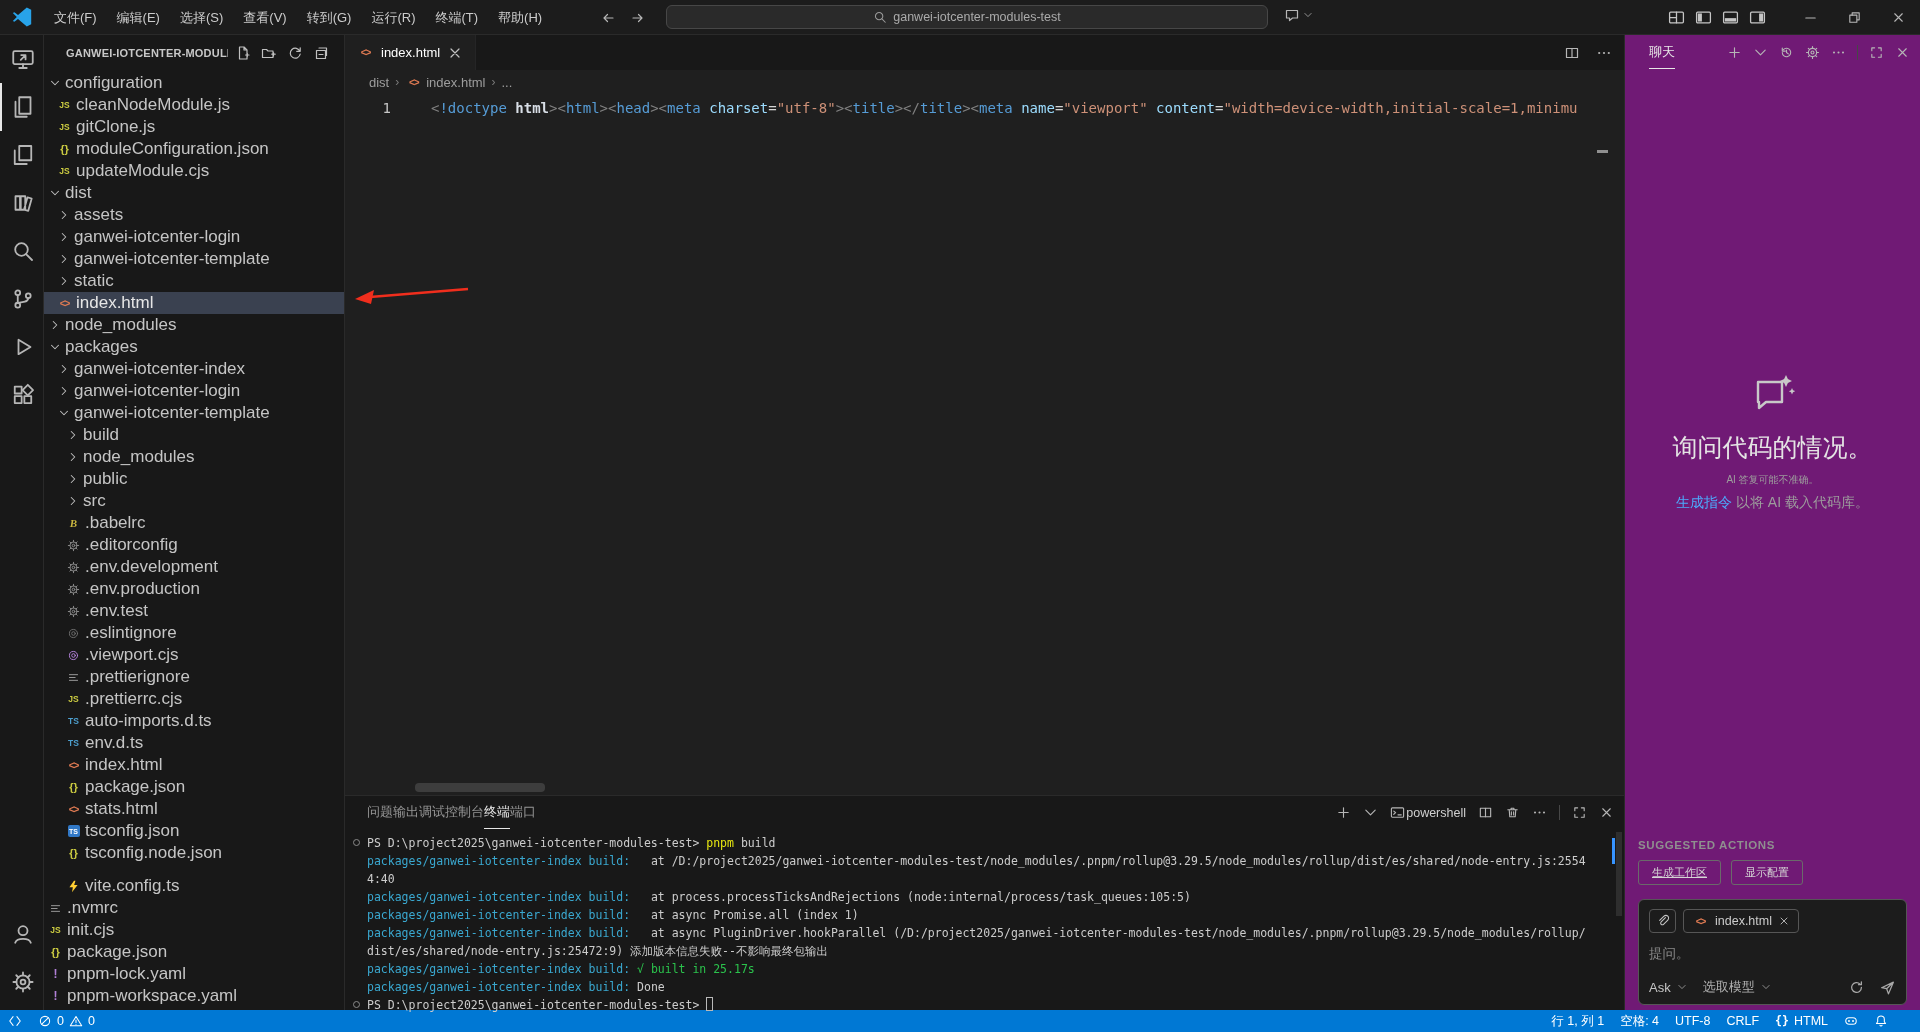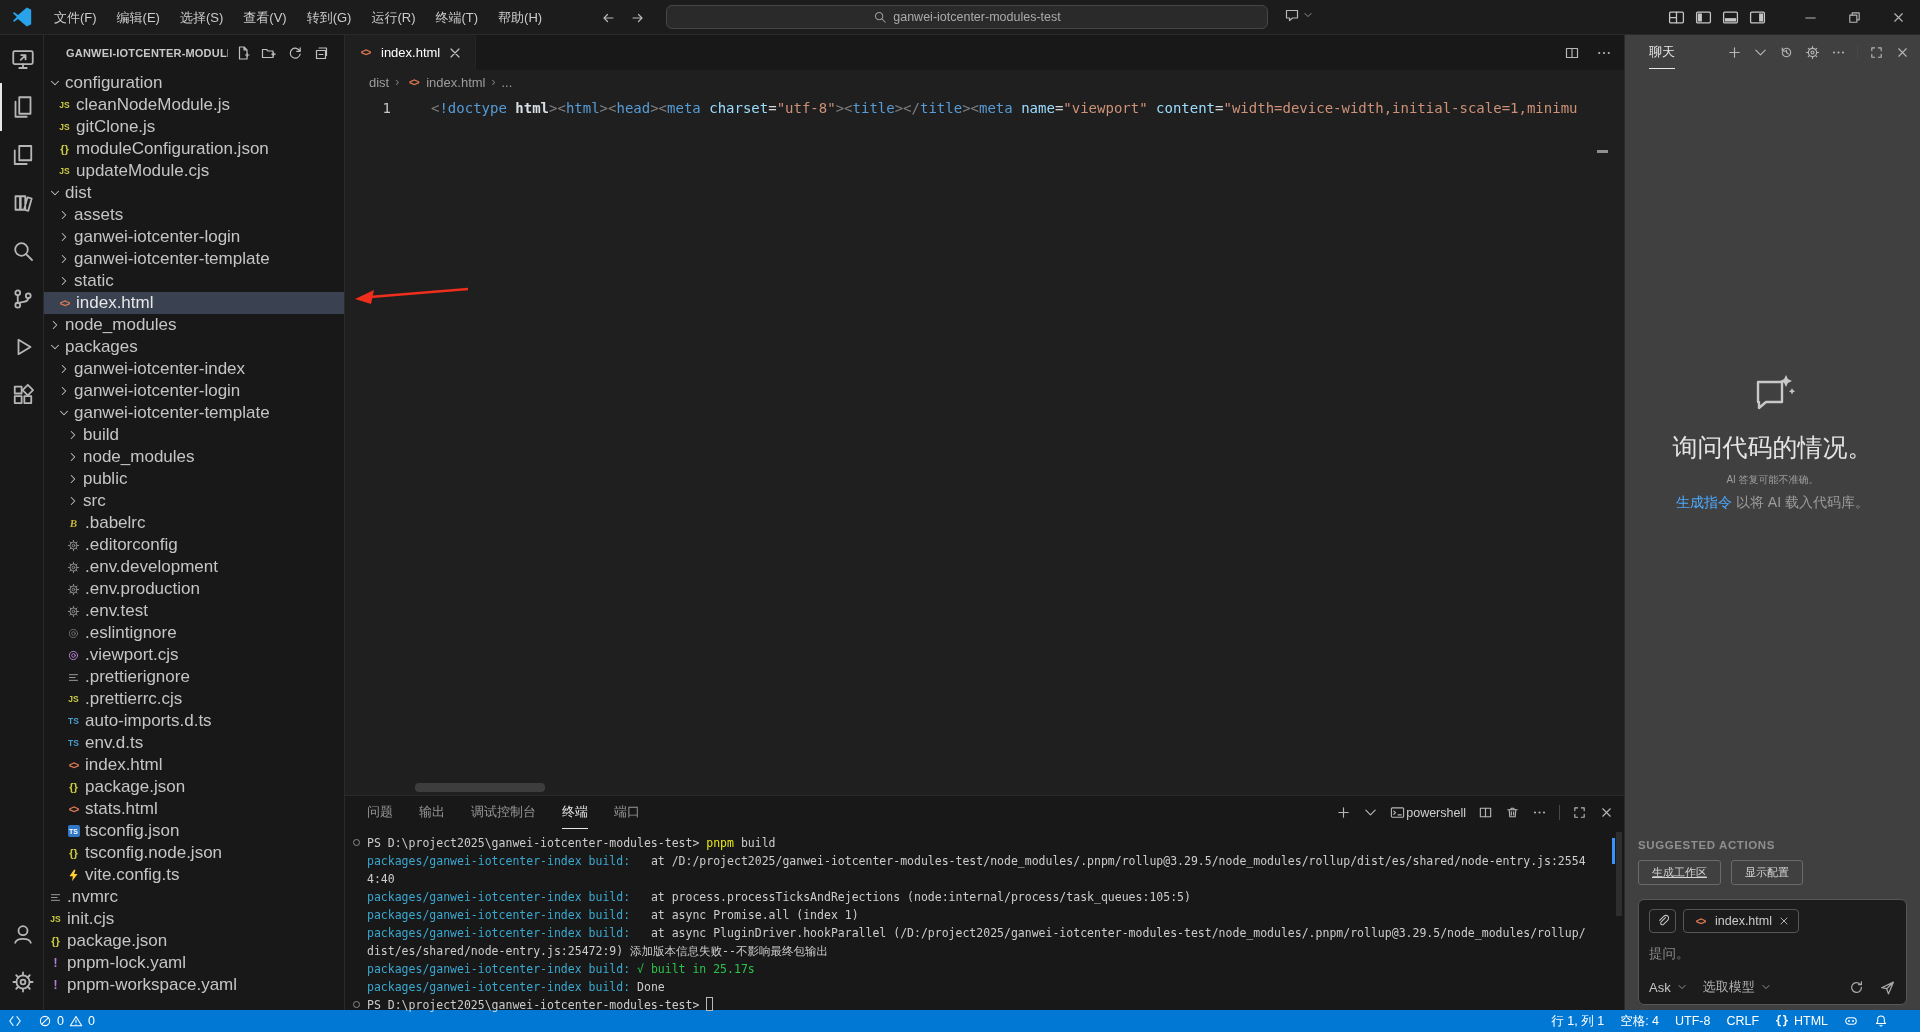--- a/index.html
+++ b/index.html
@@ -71,36 +71,36 @@
   #breadcrumbs .fic{width:15px}
   #code-area{flex:1;position:relative;font-family:"DejaVu Sans Mono","Liberation Mono",monospace;font-size:14px}
   #code-line{display:flex;padding-top:5px;line-height:19px;white-space:pre}
   #gutter{width:63px;flex:0 0 63px;text-align:right;padding-right:17px;color:#c6c6c6}
   #code-text{padding-left:23px;overflow:hidden;white-space:pre}
   .c-p{color:#808080}.c-kw{color:#569cd6}.c-attr{color:#9cdcfe}.c-str{color:#ce9178}.c-fg{color:#d4d4d4}.c-tagb{color:#d8dee6;font-weight:bold}
   #hscroll{position:absolute;left:70px;bottom:3px;width:130px;height:9px;background:#55555590;border-radius:4px}
   #ruler-mark{position:absolute;right:16px;top:56px;width:11px;height:3px;background:#909090}
   
   #panel{height:215px;background:#181818;border-top:1px solid #2a2a2a;position:relative}
-  #panel-tabs{height:33px;display:flex;align-items:center;padding-left:22px;gap:26px}
+  #panel-tabs{height:33px;display:flex;align-items:center;padding-left:22px;}
   .ptab{color:#969696;font-size:13px;height:100%;display:flex;align-items:center;border-bottom:1px solid transparent;padding-bottom:1px}
   .ptab.active{color:#e7e7e7;border-bottom-color:#e7e7e7}
   #panel-actions{position:absolute;right:10px;top:0;height:33px;display:flex;align-items:center;gap:12px;color:#c0c0c0}
   #panel-actions .ic{width:15px;height:15px}
   #panel-actions .shell-label{font-size:12.5px;color:#cfcfcf;margin-left:-4px}
   .vdiv{width:1px;height:15px;background:#474747}
   #terminal{padding:5px 0 0 22px;font-family:"DejaVu Sans Mono","Liberation Mono",monospace;font-size:11.5px;line-height:18px}
   .tline{height:18px;white-space:pre;position:relative}
   .t-fg{color:#cccccc}.t-cyan{color:#3aa8d0}.t-yellow{color:#e5e510}.t-green{color:#2bc24c}
   .tdeco{position:absolute;left:-14px;top:5px;width:7px;height:7px;border:1px solid #8a8a8a;border-radius:50%}
   .tcursor{display:inline-block;width:7px;height:14px;border:1px solid #b9b9b9;vertical-align:-2px}
   #term-scroll{position:absolute;right:2px;top:36px;width:6px;height:84px;background:#4a4a4a70}
   #term-mark{position:absolute;right:9px;top:42px;width:3px;height:26px;background:#3794ff}
   
-  #chatpanel{width:296px;background:#404040;border-left:1px solid #2a2a2a;position:relative}
+  #chatpanel{width:296px;background:#701a75;border-left:1px solid #2a2a2a;position:relative}
   #chat-header{height:34px;display:flex;align-items:center;padding:0 10px 0 24px}
   #chat-tab{height:100%;display:flex;align-items:center;color:#e7e7e7;font-size:13px;border-bottom:1px solid #e7e7e7}
   #chat-actions{margin-left:auto;display:flex;align-items:center;gap:11px;color:#c0c0c0}
   #chat-actions .ic{width:15px;height:15px}
   #chat-center{position:absolute;top:338px;left:0;right:0;text-align:center}
   #chat-big-icon{width:44px;height:44px;margin:0 auto;color:#c8c8c8}
   #chat-heading{margin-top:14px;font-size:25px;font-weight:500;color:#e4e4e4}
   #chat-sub{margin-top:9px;font-size:10px;color:#9d9d9d}
   #chat-linkline{margin-top:7px;font-size:14px;color:#9d9d9d}
   #chat-link{color:#4daafc;cursor:pointer}
@@ -589,21 +589,21 @@
           <span class="lbl">stats.html</span>
         </div>
         <div class="row" style="padding-left: 21px;">
           <span class="fic fi-tsbadge">TS</span>
           <span class="lbl">tsconfig.json</span>
         </div>
         <div class="row" style="padding-left: 21px;">
           <span class="fic fi-json">{}</span>
           <span class="lbl">tsconfig.node.json</span>
         </div>
-        <div class="row" style="padding-left: 21px;">
+        <div class="row" style="padding-left: 21px; margin-top: 11px;">
           <span class="fic fi-vite">
             <svg viewBox="0 0 16 16">
               <polygon points="8.6,1 3,9 7.2,9 6.2,15 13,6 8.8,6 10.4,1" fill="#ffcf33"></polygon>
             </svg>
           </span>
           <span class="lbl">vite.config.ts</span>
         </div>
         <div class="row" style="padding-left: 3px;">
           <span class="fic fi-lines">
             <svg viewBox="0 0 16 16" fill="none" stroke="currentColor" stroke-width="1.2" stroke-linecap="round" stroke-linejoin="round">

